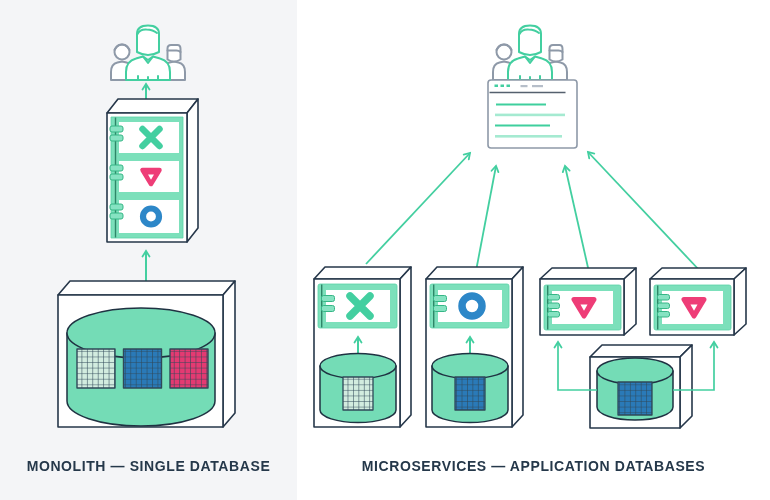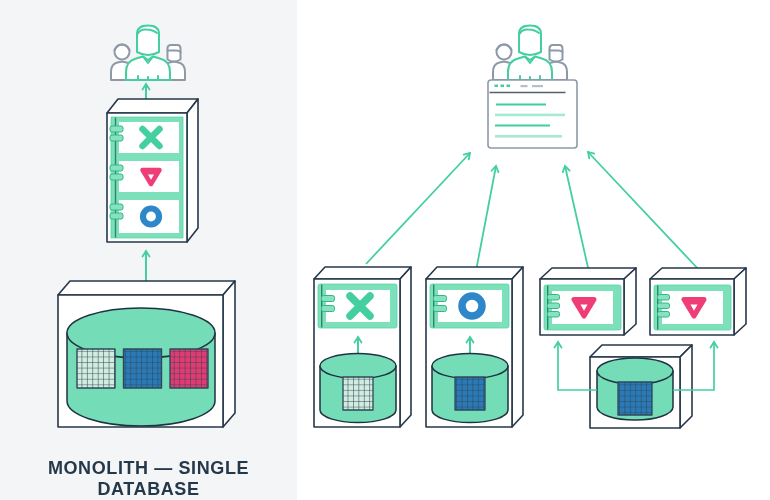--- a/index.html
+++ b/index.html
@@ -1,19 +1,19 @@
 <!DOCTYPE html>
 <html><head>
 <meta charset="utf-8">
 <style>
   html,body{margin:0;padding:0;background:#ffffff;}
   #stage{position:relative;width:770px;height:500px;overflow:hidden;
          font-family:"Liberation Sans",sans-serif;}
   #stage svg{position:absolute;left:0;top:0;display:block;}
-  .caption{position:absolute;top:458px;font-size:18px;font-weight:bold;
+  .caption{position:absolute;top:458px;font-size:14px;font-weight:bold;
            color:#25384a;letter-spacing:0.6px;text-align:center;
            font-family:"Liberation Sans",sans-serif;}
   .caption.left{left:0;width:297px;}
   .caption.right{left:297px;width:473px;}
 </style>
 </head>
 <body>
 
 <div id="stage">
 
@@ -239,14 +239,15 @@
     </g>
 
     <g fill="none" stroke="#43cfa0" stroke-width="1.7">
       <path d="M 597 390 H 558 V 342" marker-end="url(#ah)"></path>
       <path d="M 673 390 H 714 V 342" marker-end="url(#ah)"></path>
     </g>
   </g>
 </svg>
 
 <div class="caption left">MONOLITH — SINGLE DATABASE</div>
+<div class="caption right">MICROSERVICES — APPLICATION DATABASES</div>
 
 </div>
 
 </body></html>

